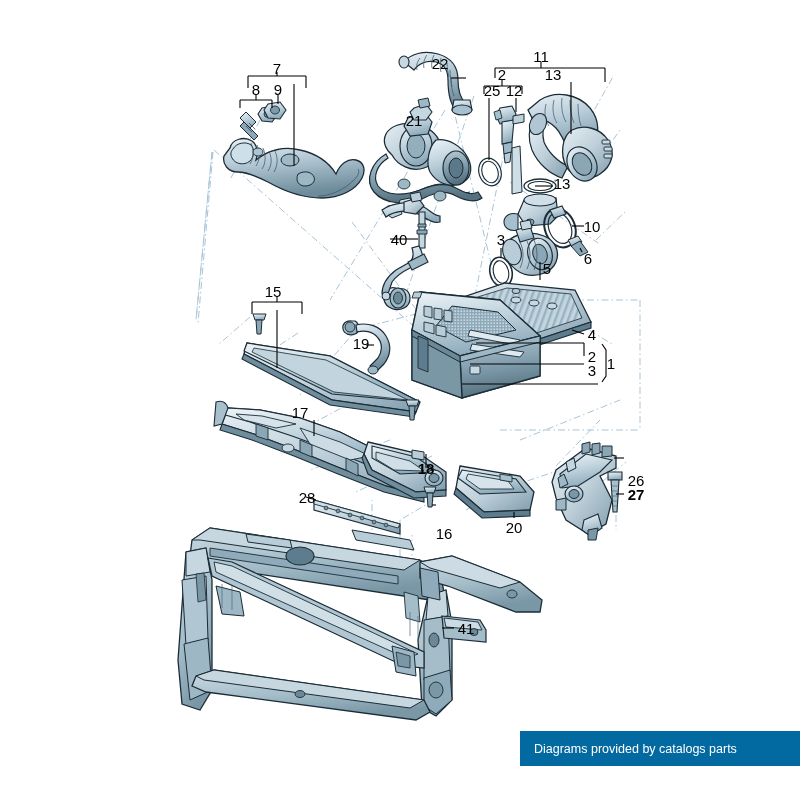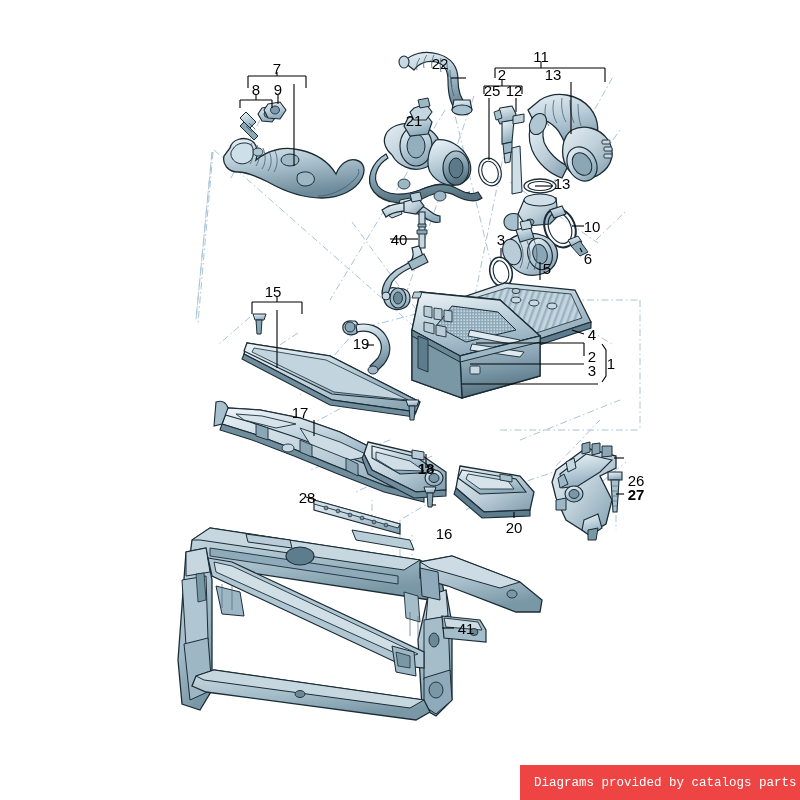--- a/index.html
+++ b/index.html
@@ -33,26 +33,26 @@
     font-size: 15px;
     color: #000000;
     line-height: 1;
     white-space: nowrap;
     transform: translate(-50%, -50%);
     letter-spacing: 0px;
   }
   #footer-credit {
     position: absolute;
     left: 520px;
-    top: 765px;
+    top: 731px;
     width: 280px;
     height: 35px;
-    background: #ef4444;
+    background: #0369a1;
     color: #ffffff;
-    font-family: Liberation Mono, monospace;
+    font-family: Liberation Sans, sans-serif;
     font-size: 12.5px;
     display: flex;
     align-items: center;
     padding-left: 14px;
     box-sizing: border-box;
   }
 </style>
 </head>
 <body>
 

